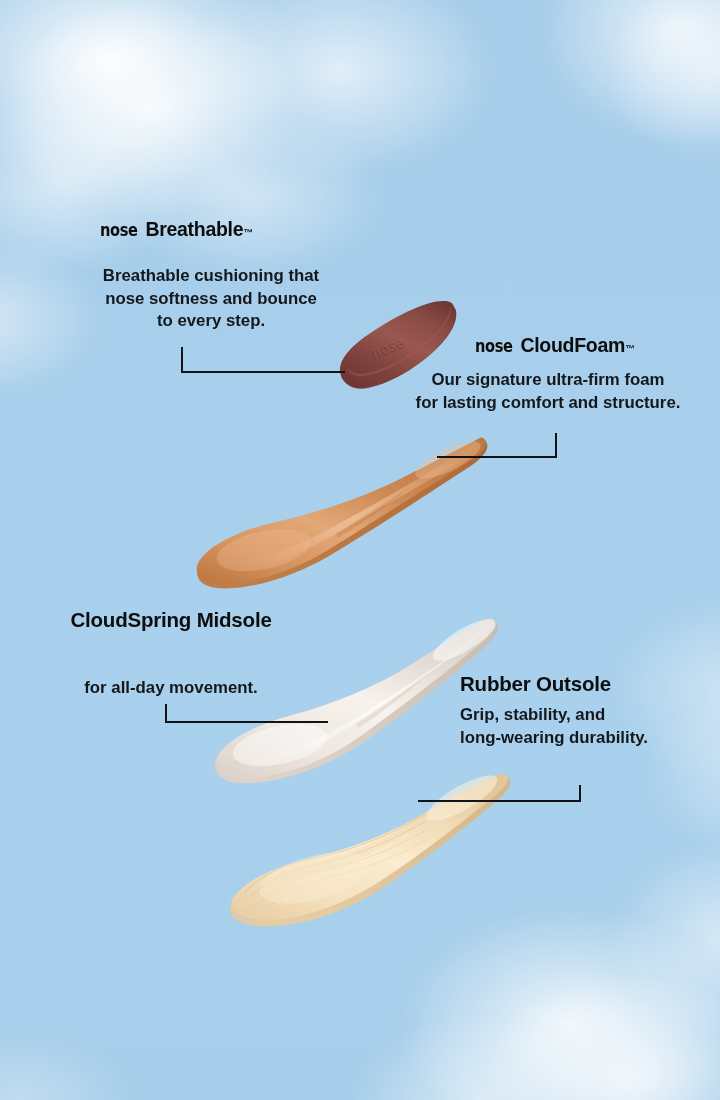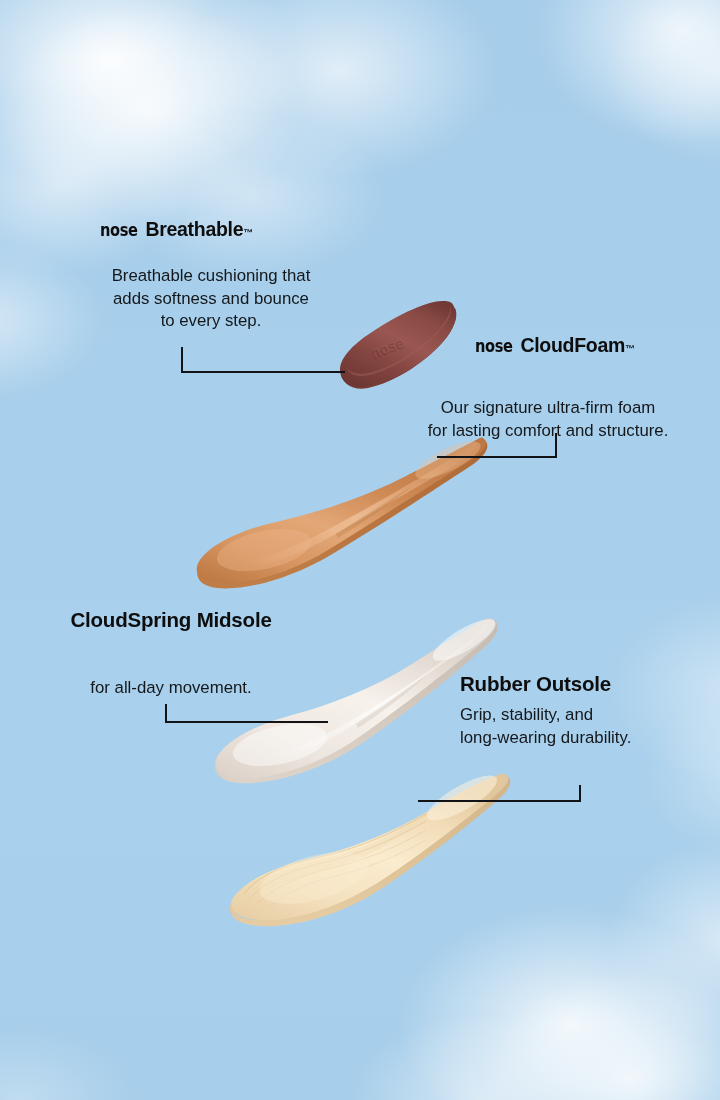--- a/index.html
+++ b/index.html
@@ -53,21 +53,21 @@
     font-size: 19.5px;
     font-weight: 700;
     letter-spacing: -0.2px;
     white-space: nowrap;
   }
   .callout .body {
     margin: 0;
     color: #14181b;
     font-size: 16.8px;
     line-height: 22.5px;
-    font-weight: 400;
+    font-weight: 700;
   }
   .brand-heading { display: inline-flex; align-items: baseline; }
   .brand-mark {
     font-family: "DejaVu Sans", sans-serif;
     font-weight: 700;
     font-size: 17px;
     letter-spacing: -0.5px;
     transform: scaleX(0.86) scaleY(1.06);
     transform-origin: left baseline;
     display: inline-block;
@@ -87,21 +87,21 @@
     letter-spacing: 0;
     color: #0d0d0d;
   }
 
   .t-cloudspring { left: 66px;  top: 218px;  width: 290px; text-align: center; }
   .t-cloudspring .heading { text-align: left; padding-left: 31px; }
   .t-cloudspring .body { margin-top: 24px; }
 
   .t-cloudfoam  { left: 398px; top: 334px;  width: 300px; text-align: center; }
   .t-cloudfoam .heading { text-align: left; padding-left: 74px; }
-  .t-cloudfoam .body { margin-top: 40px; text-align: center; }
+  .t-cloudfoam .body { margin-top: 12px; text-align: center; }
 
   .t-midsole    { left: 40px;  top: 608px;  width: 262px; text-align: center; }
   .t-midsole .heading { font-size: 20.5px; }
   .t-midsole .body { margin-top: 22px; }
 
   .t-outsole    { left: 460px; top: 672px;  width: 248px; text-align: left; }
   .t-outsole .heading { font-size: 20.5px; }
   .t-outsole .body { margin-top: 8px; }
 
   
@@ -346,21 +346,21 @@
   <div class="callout t-cloudspring">
     <div class="heading">
       <span class="brand-heading">
         <span class="brand-mark">nose</span>
           <span class="brand-name">Breathable</span>
           <span class="tm">™</span>
       </span>
     </div>
     <p class="body">
       <span>Breathable cushioning that</span><br>
-      <span>adds softness and bounce</span><br>
+      <span>nose softness and bounce</span><br>
       <span>to every step.</span>
     </p>
   </div>
 
   <div class="callout t-cloudfoam">
     <div class="heading">
       <span class="brand-heading">
         <span class="brand-mark">nose</span>
           <span class="brand-name">CloudFoam</span>
           <span class="tm">™</span>

